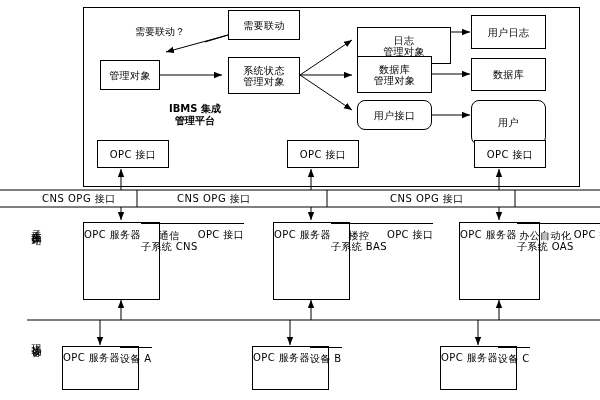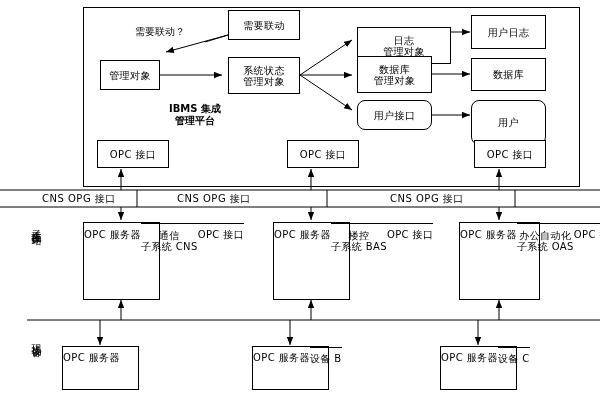--- a/index.html
+++ b/index.html
@@ -255,20 +255,23 @@
     </div>
     <div class="cell" style="height:21px;">
       <span class="ln">OPC 接口</span>
     </div>
   </div>
 
   <div class="stack" style="left:62px;top:346px;width:77px;height:44px;">
     <div class="cell" style="height:21px;">
       <span class="ln">OPC 服务器</span>
     </div>
+    <div class="cell" style="height:21px;">
+      <span class="ln">设备 A</span>
+    </div>
   </div>
 
   <div class="stack" style="left:252px;top:346px;width:77px;height:44px;">
     <div class="cell" style="height:21px;">
       <span class="ln">OPC 服务器</span>
     </div>
     <div class="cell" style="height:21px;">
       <span class="ln">设备 B</span>
     </div>
   </div>

